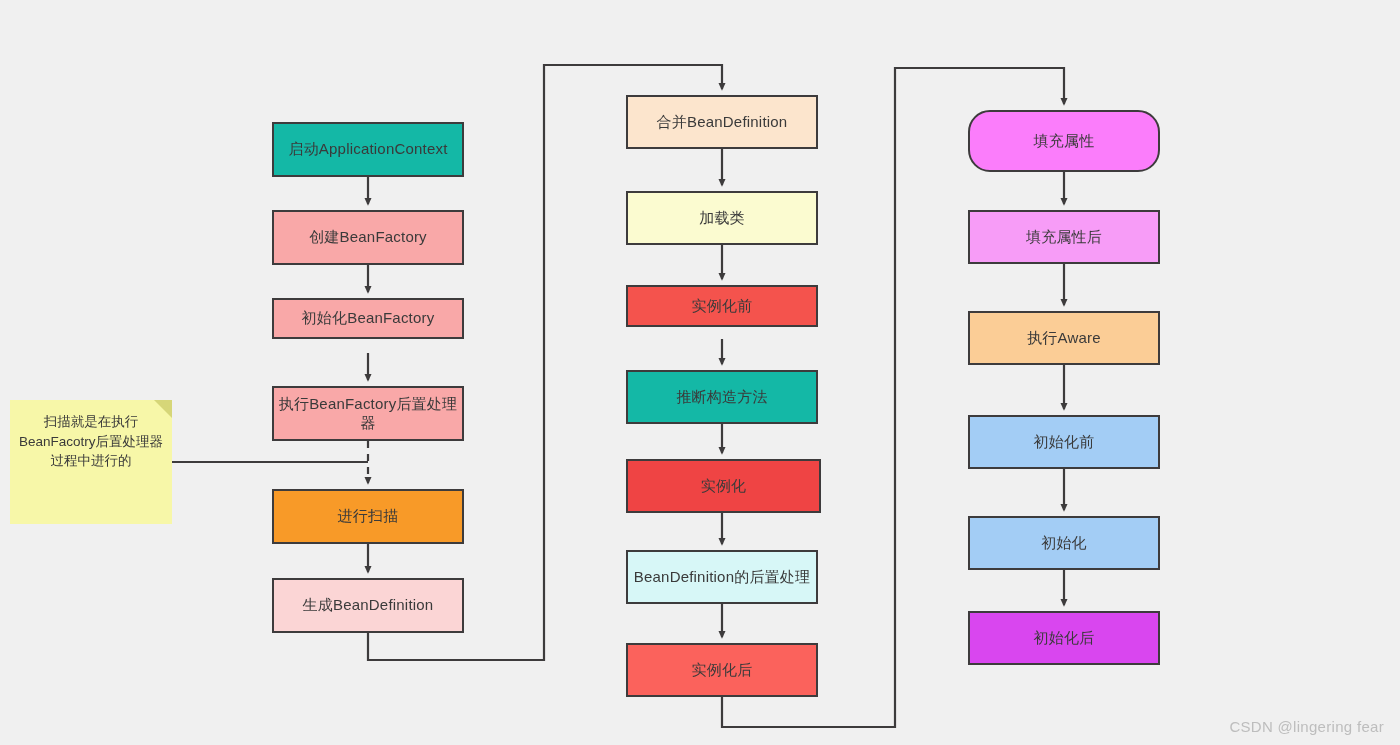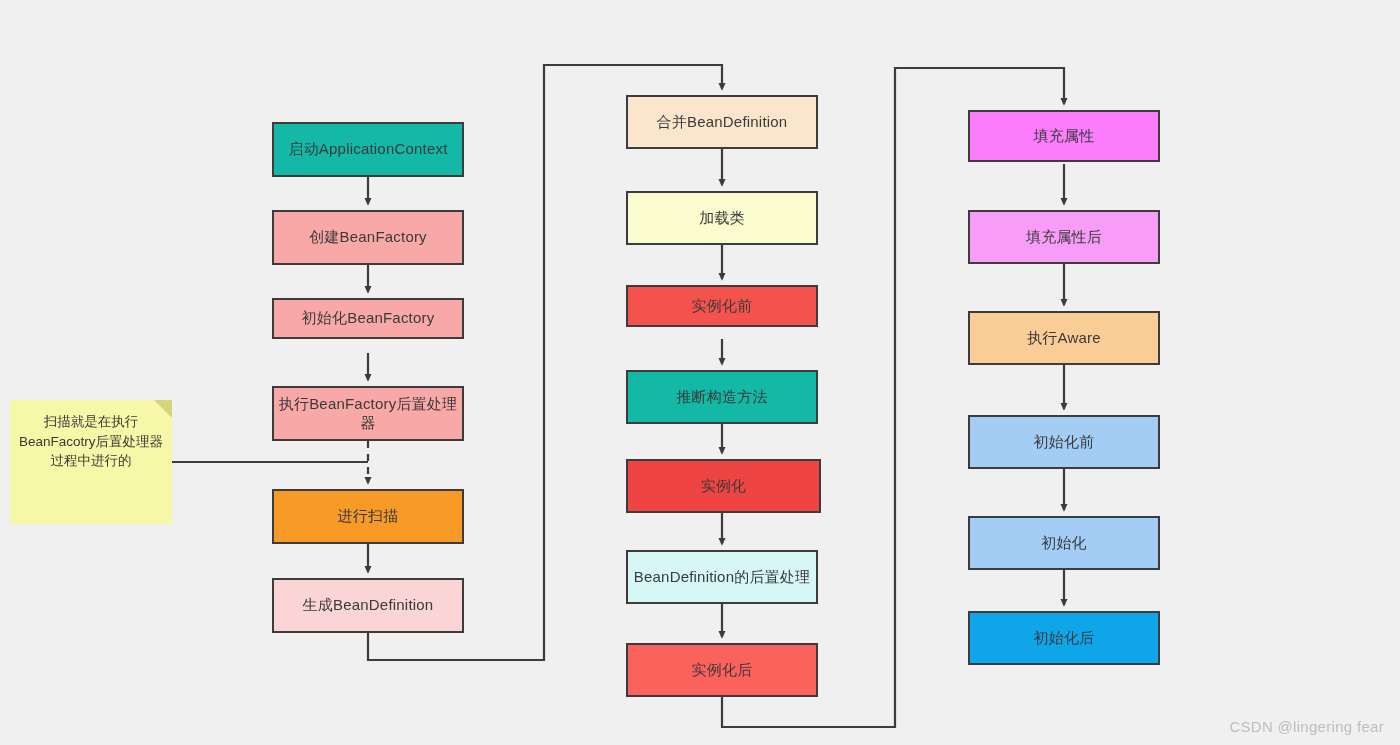--- a/index.html
+++ b/index.html
@@ -144,36 +144,36 @@
   <div class="node" style="left:626px;top:459px;width:195px;height:54px;background:#ef4444;">
     <span>实例化</span>
   </div>
   <div class="node" style="left:626px;top:550px;width:192px;height:54px;background:#d7f7f7;">
     <span>BeanDefinition的后置处理</span>
   </div>
   <div class="node" style="left:626px;top:643px;width:192px;height:54px;background:#fb625c;">
     <span>实例化后</span>
   </div>
 
-  <div class="node" style="left:968px;top:110px;width:192px;height:52px;background:#fb7dfb;">
+  <div class="node" style="left:968px;top:110px;width:192px;height:62px;background:#fb7dfb;border-radius:22px;">
     <span>填充属性</span>
   </div>
   <div class="node" style="left:968px;top:210px;width:192px;height:54px;background:#f79cf7;">
     <span>填充属性后</span>
   </div>
   <div class="node" style="left:968px;top:311px;width:192px;height:54px;background:#fbcd96;">
     <span>执行Aware</span>
   </div>
   <div class="node" style="left:968px;top:415px;width:192px;height:54px;background:#a3cdf5;">
     <span>初始化前</span>
   </div>
   <div class="node" style="left:968px;top:516px;width:192px;height:54px;background:#a3cdf5;">
     <span>初始化</span>
   </div>
-  <div class="node" style="left:968px;top:611px;width:192px;height:54px;background:#0ea5e9;">
+  <div class="node" style="left:968px;top:611px;width:192px;height:54px;background:#d946ef;">
     <span>初始化后</span>
   </div>
 
   <div class="note" style="left:10px;top:400px;width:162px;height:124px;">
     <span class="fold"></span>
     <span>扫描就是在执行
 BeanFacotry后置处理器
 过程中进行的</span>
   </div>
 

